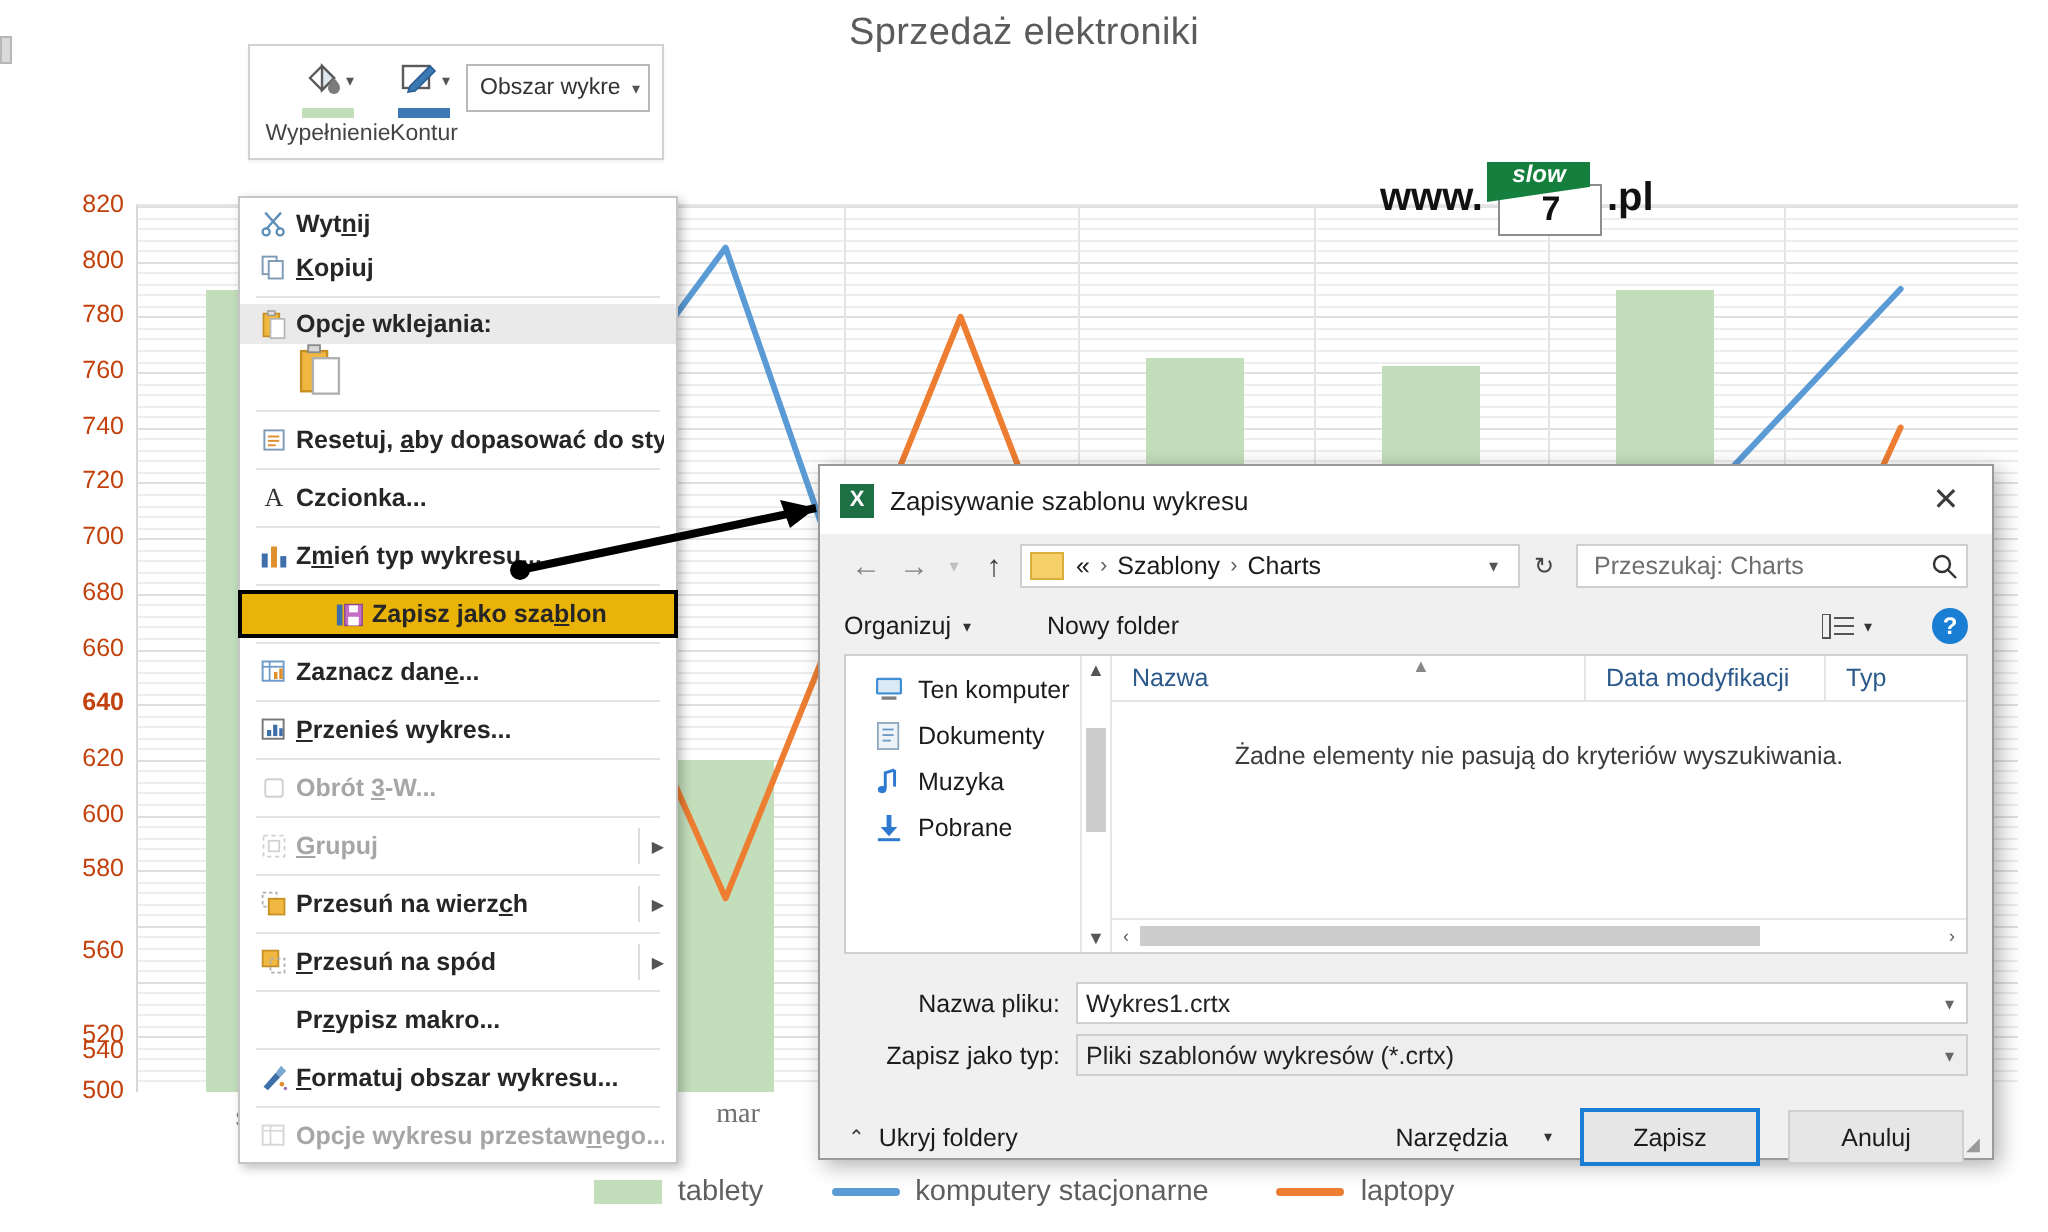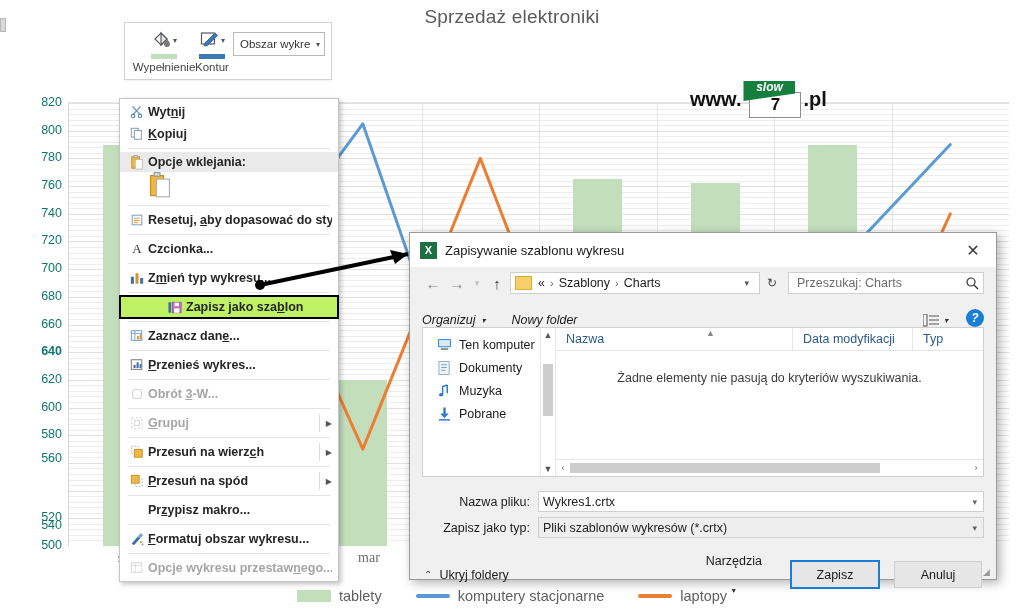--- a/index.html
+++ b/index.html
@@ -19,21 +19,21 @@
   #chart-title{left:0;top:6px;width:1024px;text-align:center;font-size:19px;color:#5b5b5b;
                font-family:"Liberation Sans", sans-serif;letter-spacing:.2px;}
   #chart-area{left:28px;top:95px;width:984px;height:455px;}
   #plot{position:absolute;left:40px;top:7px;width:940px;height:443px;
         border-left:1px solid #d7d7d7;border-top:1px solid #e6e6e6;
         background:#fff;overflow:hidden;}
   .gridline{position:absolute;left:0;width:100%;height:1px;background:#ededed;}
   .gridline.major{background:#e0e0e0;}
   .vgrid{position:absolute;top:0;height:100%;width:1px;background:#e4e4e4;}
   #ylabels{position:absolute;left:0;top:0;width:40px;height:443px;}
-  .ylab{position:absolute;right:6px;font-size:12.5px;color:#0f766e;transform:translateY(-50%);white-space:nowrap;}
+  .ylab{position:absolute;right:6px;font-size:12.5px;color:#c2410c;transform:translateY(-50%);white-space:nowrap;}
   .bar{position:absolute;bottom:0;background:#c3debb;}
   #xlabels{position:absolute;left:40px;top:455px;width:940px;height:26px;}
   .xlab{position:absolute;top:0;text-align:center;font-size:14px;color:#6f6f6f;transform:translateX(-50%);}
   #series-svg{position:absolute;left:0;top:0;width:940px;height:443px;overflow:visible;}
 
   
   #chart-legend{left:0;top:588px;width:1024px;display:flex;justify-content:center;align-items:center;gap:34px;}
   .legend-item{display:flex;align-items:center;gap:8px;font-size:14.5px;color:#5f5f5f;}
   .lg-swatch-bar{width:34px;height:12px;background:#c3debb;display:inline-block;}
   .lg-swatch-line{width:34px;height:4px;display:inline-block;border-radius:2px;}
@@ -67,21 +67,21 @@
   .cm-item{height:22px;display:flex;align-items:center;padding:0 6px;font-size:12.5px;color:#262626;position:relative;}
   .cm-item .ico{width:22px;height:18px;display:flex;align-items:center;justify-content:center;flex:0 0 22px;}
   .cm-item .txt{flex:1;white-space:nowrap;overflow:hidden;font-weight:bold;}
   .cm-item.disabled .txt{color:#a6a6a6;}
   .cm-item.disabled .ico{opacity:.38;}
   .cm-item.header{background:#eaeaea;font-weight:bold;height:20px;}
   .cm-item .arrow{font-size:8px;color:#555;padding-left:6px;border-left:1px solid #dcdcdc;height:18px;
                   display:flex;align-items:center;}
   .cm-sep{height:1px;background:#e3e3e3;margin:3px 8px;}
   .cm-paste-row{height:30px;display:flex;align-items:center;padding:0 6px 0 28px;}
-  .cm-item.boxed{outline:2px solid #000;outline-offset:-1px;background:#bef264;z-index:2;padding-left:44px;}
+  .cm-item.boxed{outline:2px solid #000;outline-offset:-1px;background:#eab308;z-index:2;padding-left:44px;}
   u{text-decoration:underline;}
 
   
   #save-dialog{left:409px;top:232px;width:588px;height:348px;background:#f0f0f0;border:1px solid #9a9a9a;
                box-shadow:3px 3px 10px rgba(0,0,0,.3);box-sizing:border-box;font-size:12.5px;color:#222;}
   #dlg-titlebar{height:34px;background:#fff;display:flex;align-items:center;padding:0 6px 0 10px;}
   #dlg-xl-icon{width:17px;height:17px;background:#1d7044;color:#fff;font-size:11px;font-weight:bold;
                display:flex;align-items:center;justify-content:center;margin-right:8px;}
   #dlg-title{flex:1;font-size:13px;color:#1b1b1b;}
   #dlg-close{width:34px;height:26px;display:flex;align-items:center;justify-content:center;font-size:16px;color:#3b3b3b;}
@@ -92,21 +92,21 @@
   #breadcrumb{flex:1;height:22px;background:#fff;border:1px solid #cfcfcf;display:flex;align-items:center;
               padding:0 4px 0 4px;box-sizing:border-box;margin-right:0;}
   #bc-folder{width:15px;height:12px;background:#f6cf6a;border:1px solid #d9ae3b;margin-right:6px;}
   .bc-txt{font-size:12.5px;color:#1b1b1b;}
   .bc-sep{color:#5d5d5d;padding:0 5px;font-size:11px;}
   #bc-caret{margin-left:auto;font-size:9px;color:#555;padding:0 6px;}
   #bc-refresh{width:20px;height:22px;display:flex;align-items:center;justify-content:center;font-size:12px;color:#444;}
   #search-box{width:196px;height:22px;background:#fff;border:1px solid #cfcfcf;display:flex;align-items:center;
               padding:0 4px 0 8px;box-sizing:border-box;margin-left:4px;}
   #search-placeholder{flex:1;color:#6e6e6e;font-size:12.5px;}
-  #dlg-toolbar{height:28px;display:flex;align-items:flex-end;padding:0 12px;gap:4px;font-style:italic;}
+  #dlg-toolbar{height:28px;display:flex;align-items:center;padding:0 12px;gap:16px;}
   .tb-item{font-size:12.5px;color:#1b1b1b;display:flex;align-items:center;gap:6px;margin-right:22px;}
   .tb-caret{font-size:8px;color:#333;}
   #tb-spacer{flex:1;}
   #view-icon{display:flex;align-items:center;gap:5px;margin-right:14px;}
   #help-icon{width:18px;height:18px;border-radius:50%;background:#1a7fd4;color:#fff;font-size:12px;font-weight:bold;
              display:flex;align-items:center;justify-content:center;}
   #dlg-body{margin:0 12px;height:150px;background:#fff;border:1px solid #cfcfcf;display:flex;box-sizing:border-box;}
   #places{width:118px;border-right:1px solid #e6e6e6;padding-top:5px;box-sizing:border-box;}
   .place{height:23px;display:flex;align-items:center;gap:7px;padding-left:14px;font-size:12.5px;color:#1b1b1b;}
   .place .pic{width:15px;height:13px;flex:0 0 15px;display:flex;align-items:center;justify-content:center;}
@@ -128,42 +128,42 @@
   .nr-label{width:108px;text-align:right;padding-right:8px;font-size:12.5px;color:#1b1b1b;}
   .nr-field{flex:1;height:21px;border:1px solid #cfcfcf;background:#fff;display:flex;align-items:center;
             padding:0 2px 0 4px;box-sizing:border-box;font-size:12.5px;}
   .nr-field.grey{background:#eeeeee;}
   .nr-val{flex:1;}
   .nr-caret{font-size:9px;color:#666;padding:0 4px;}
   #dlg-footer{display:flex;align-items:center;margin:16px 14px 0 14px;}
   #hide-folders{display:flex;align-items:center;gap:7px;font-size:12.5px;color:#1b1b1b;}
   #hf-caret{font-size:10px;color:#3b3b3b;}
   #footer-spacer{flex:1;}
-  #tools-btn{display:flex;align-items:center;gap:18px;font-size:12.5px;color:#1b1b1b;margin-right:28px;flex-direction:column;}
+  #tools-btn{display:flex;align-items:center;gap:18px;font-size:12.5px;color:#1b1b1b;margin-right:14px;}
   .dlg-btn{width:86px;height:25px;border:1px solid #cfcfcf;background:#e6e6e6;font-size:12.5px;color:#1b1b1b;
            display:flex;align-items:center;justify-content:center;}
   .dlg-btn.primary{border:2px solid #1a7fd4;background:#e6e6e6;}
   #resize-grip{position:absolute;right:3px;bottom:2px;width:10px;height:10px;color:#9a9a9a;font-size:9px;}
 
   
   #callout-arrow{left:240px;top:240px;width:420px;height:60px;pointer-events:none;}
 </style>
 </head>
 <body>
 
 <div class="abs" id="stray-fragment"></div>
 
 <div class="abs" id="chart-title">Sprzedaż elektroniki</div>
 
 <div class="abs" id="chart-area">
   <div id="ylabels">
       <div class="ylab" style="top: 450px;">500</div>
       <div class="ylab" style="top: 422.312px;">520</div>
       <div class="ylab" style="top: 393px; margin-top: 37px;">540</div>
-      <div class="ylab" style="top: 363px;">560</div>
+      <div class="ylab" style="top: 380px;">560</div>
       <div class="ylab" style="top: 339.25px;">580</div>
       <div class="ylab" style="top: 311.562px;">600</div>
       <div class="ylab" style="top: 283.875px;">620</div>
       <div class="ylab" style="top: 256.188px; font-weight: bold;">640</div>
       <div class="ylab" style="top: 228.5px;">660</div>
       <div class="ylab" style="top: 200.812px;">680</div>
       <div class="ylab" style="top: 173.125px;">700</div>
       <div class="ylab" style="top: 145.438px;">720</div>
       <div class="ylab" style="top: 117.75px;">740</div>
       <div class="ylab" style="top: 90.0625px;">760</div>

